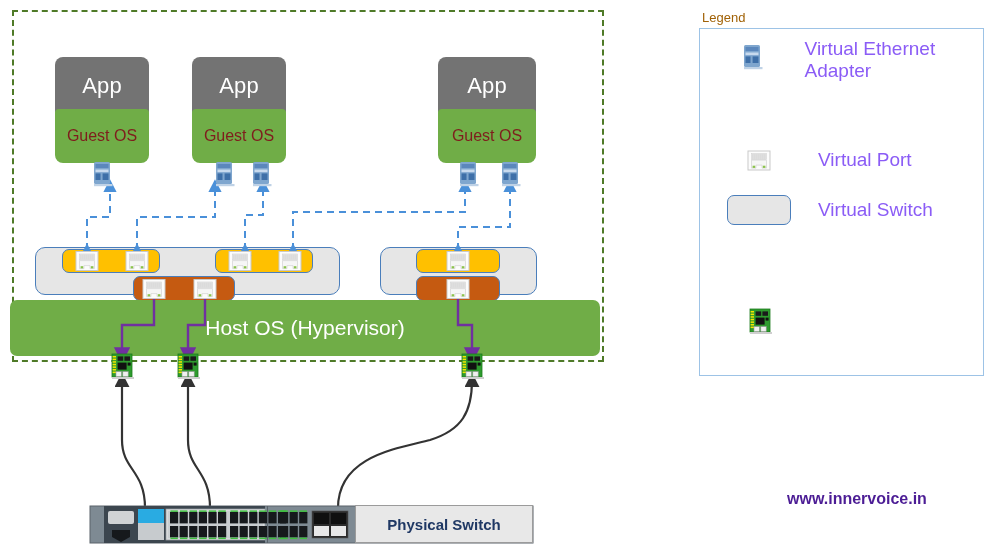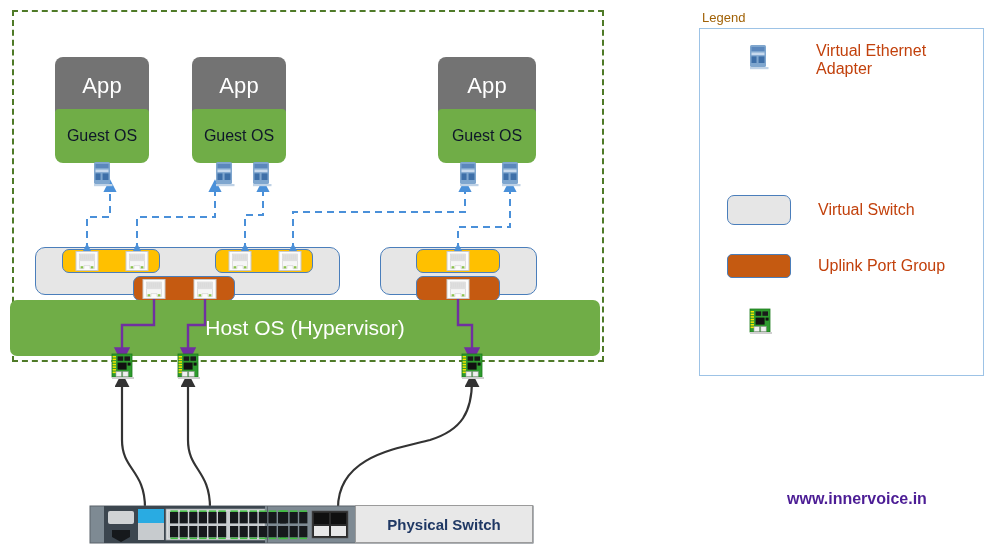--- a/index.html
+++ b/index.html
@@ -12,21 +12,21 @@
      border:2px dashed #4F7A28;box-sizing:border-box;}
 
   
   .vm{position:absolute;}
   .vm-app{position:absolute;left:0;top:0;width:100%;height:58px;
      background:#737373;border-radius:8px 8px 4px 4px;
      color:#fff;display:flex;align-items:center;justify-content:center;
      font-size:22px;letter-spacing:.2px;}
   .vm-guest{position:absolute;left:0;top:52px;width:100%;height:54px;
      background:#70AD47;border-radius:4px 4px 8px 8px;
-     color:#0f172a;display:flex;align-items:center;justify-content:center;
+     color:#7f1d1d;display:flex;align-items:center;justify-content:center;
      font-size:16px;}
 
   
   .vswitch{position:absolute;background:#E6E6E6;border:1.5px solid #4A7EBB;
      border-radius:10px;box-sizing:border-box;}
   .pgroup{position:absolute;border-radius:7px;box-sizing:border-box;}
   .pgroup.access{background:#FFC000;border:1.5px solid #4A7EBB;}
   .pgroup.uplink{background:#C55A11;border:1.5px solid #4A7EBB;}
 
   
@@ -34,21 +34,21 @@
      border-radius:7px;color:#fff;display:flex;align-items:center;
      justify-content:center;font-size:21px;}
 
   
   #legend-title{left:702px;top:10px;font-size:13px;color:#a16207;}
   #legend-box{left:699px;top:28px;width:285px;height:348px;
      border:1px solid #9DC3E6;background:#fff;box-sizing:border-box;}
   .leg-row{position:absolute;left:0;width:100%;height:50px;display:flex;
      align-items:center;}
   .leg-ico{width:118px;display:flex;align-items:center;justify-content:center;}
-  .leg-lbl{font-size:16px;color:#c2410c;}
+  .leg-lbl{font-size:19px;color:#8b5cf6;}
   .sw-access{width:62px;height:22px;background:#FFC000;border:1.5px solid #4A7EBB;border-radius:5px;}
   .sw-uplink{width:62px;height:22px;background:#C55A11;border:1.5px solid #4A7EBB;border-radius:5px;}
   .sw-vswitch{width:62px;height:28px;background:#E6E6E6;border:1.5px solid #4A7EBB;border-radius:7px;}
 
   
   #watermark{left:787px;top:490px;color:#4c1d95;font-size:16px;font-weight:bold;}
 
   
   #pswitch{left:90px;top:505px;width:443px;height:20px;}
   #pswitch-label{position:absolute;left:265px;top:0;width:178px;height:38px;
@@ -292,34 +292,49 @@
         <rect x="6.5" y="9.5" width="13" height="2.6" fill="#C8DAEE"></rect>
         <rect x="6.5" y="13.4" width="5" height="6.6" fill="#3E6FA8"></rect>
         <rect x="13.6" y="13.4" width="5.9" height="6.6" fill="#3E6FA8"></rect>
         <rect x="5" y="24" width="18.5" height="2.2" fill="#BFD2E6"></rect>
       </svg>
     </div>
     <div class="leg-lbl">Virtual Ethernet Adapter</div>
   </div>
 
 
+  <div class="leg-row" style="top:106px;">
+    <div class="leg-ico">
+      <svg style="position:static;width:26px;height:23px;" viewBox="0 0 26 23">
+        <rect x="2" y="2" width="22" height="19" fill="#FCFCFC" stroke="#C9C9C9" stroke-width="1"></rect>
+        <rect x="5.5" y="4.5" width="15" height="6" fill="#ECECEC" stroke="#D2D2D2" stroke-width=".6"></rect>
+        <g fill="#CFCFCF">
+          <rect x="6.4" y="5.1" width="1.1" height="5"></rect>
+            <rect x="8.4" y="5.1" width="1.1" height="5"></rect>
+          <rect x="10.4" y="5.1" width="1.1" height="5"></rect>
+            <rect x="12.4" y="5.1" width="1.1" height="5"></rect>
+          <rect x="14.4" y="5.1" width="1.1" height="5"></rect>
+            <rect x="16.4" y="5.1" width="1.1" height="5"></rect>
+          <rect x="18.4" y="5.1" width="1.1" height="5"></rect>
+        </g>
+        <path d="M5.5,11.1 L20.5,11.1 L20.5,19.1 L16,19.1 L16,16.1 L10,16.1 L10,19.1 L5.5,19.1 Z" fill="#F6F6F6" stroke="#D2D2D2" stroke-width=".7"></path>
+        <rect x="6.6" y="16.7" width="2.6" height="2.2" fill="#8BC34A"></rect>
+        <rect x="16.8" y="16.7" width="2.6" height="2.2" fill="#8BC34A"></rect>
+      </svg>
+    </div>
+    <div class="leg-lbl">Virtual Port</div>
+  </div>
 
   <div class="leg-row" style="top:156px;">
     <div class="leg-ico">
       <div class="sw-vswitch"></div>
     </div>
     <div class="leg-lbl">Virtual Switch</div>
   </div>
 
-  <div class="leg-row" style="top:212px;">
-    <div class="leg-ico">
-      <div class="sw-uplink"></div>
-    </div>
-    <div class="leg-lbl">Uplink Port Group</div>
-  </div>
 
   <div class="leg-row" style="top:268px;">
     <div class="leg-ico">
       <svg style="position:static;width:26px;height:30px;" viewBox="0 0 26 30">
         <rect x="4" y="2" width="20" height="23" fill="#2E9B2E" stroke="#1C7A1C" stroke-width=".8"></rect>
         <g fill="#F2E600">
           <rect x="4.6" y="4" width="3.4" height="1.5"></rect>
             <rect x="4.6" y="6.6" width="3.4" height="1.5"></rect>
           <rect x="4.6" y="9.2" width="3.4" height="1.5"></rect>
             <rect x="4.6" y="11.8" width="3.4" height="1.5"></rect>

